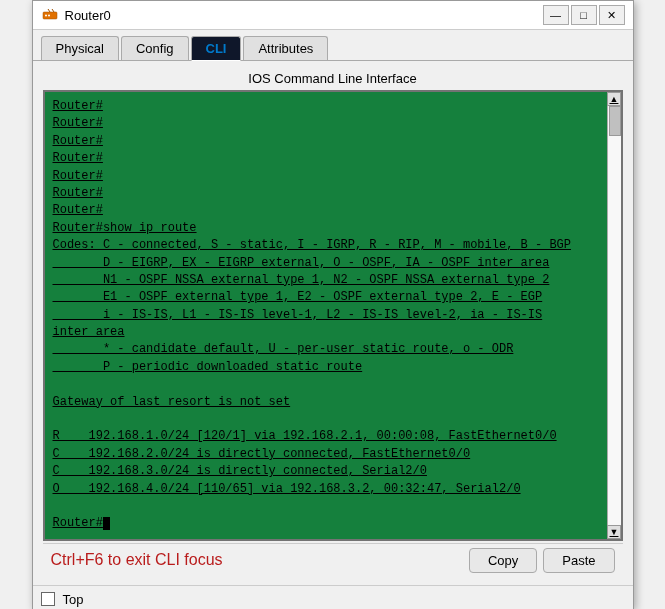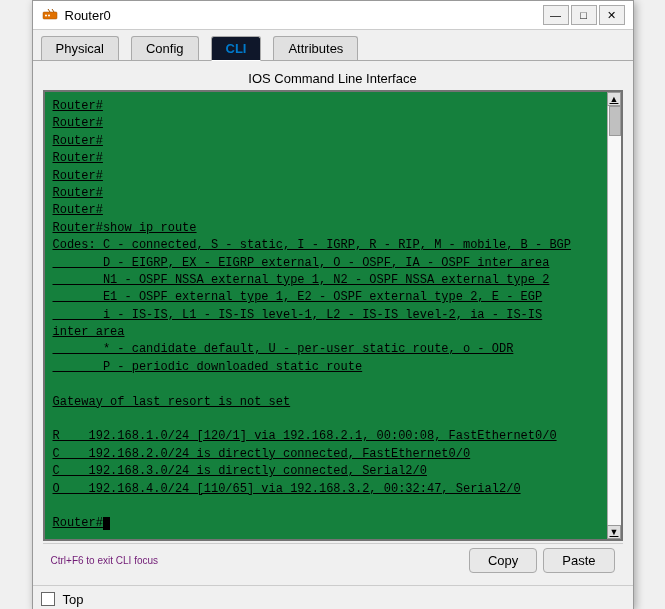--- a/index.html
+++ b/index.html
@@ -58,21 +58,21 @@
       display: flex;
       align-items: center;
       justify-content: center;
     }
 
     .tabs {
       display: flex;
       background: #f0f0f0;
       border-bottom: 1px solid #aaa;
       padding: 6px 8px 0 8px;
-      gap: 12px;
+      gap: 2px;
     }
     .tab {
       padding: 4px 14px;
       border: 1px solid #aaa;
       border-bottom: none;
       background: #e0e0e0;
       cursor: pointer;
       font-size: 13px;
       border-radius: 3px 3px 0 0;
       color: #000;
@@ -156,22 +156,22 @@
 
     .bottom-bar {
       display: flex;
       align-items: center;
       justify-content: space-between;
       padding: 4px 8px;
       border-top: 1px solid #ccc;
       background: #f0f0f0;
     }
     .bottom-hint {
-      font-size: 10px;
-      color: #701a75;
+      font-size: 16px;
+      color: #b91c1c;
     }
     .bottom-buttons {
       display: flex;
       gap: 6px;
     }
     .btn {
       padding: 4px 18px;
       border: 1px solid #aaa;
       background: #e8e8e8;
       cursor: pointer;

